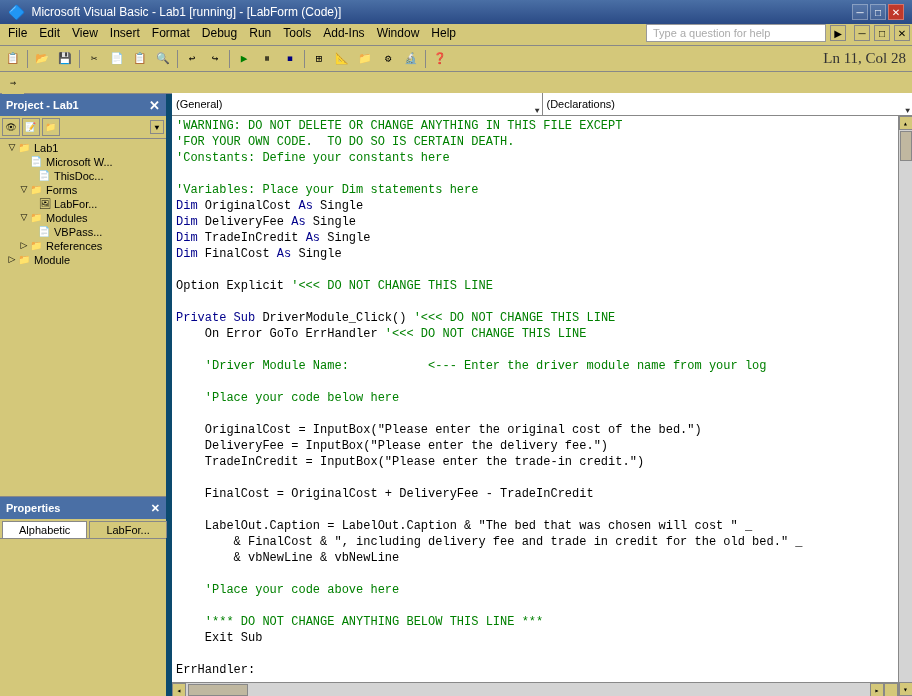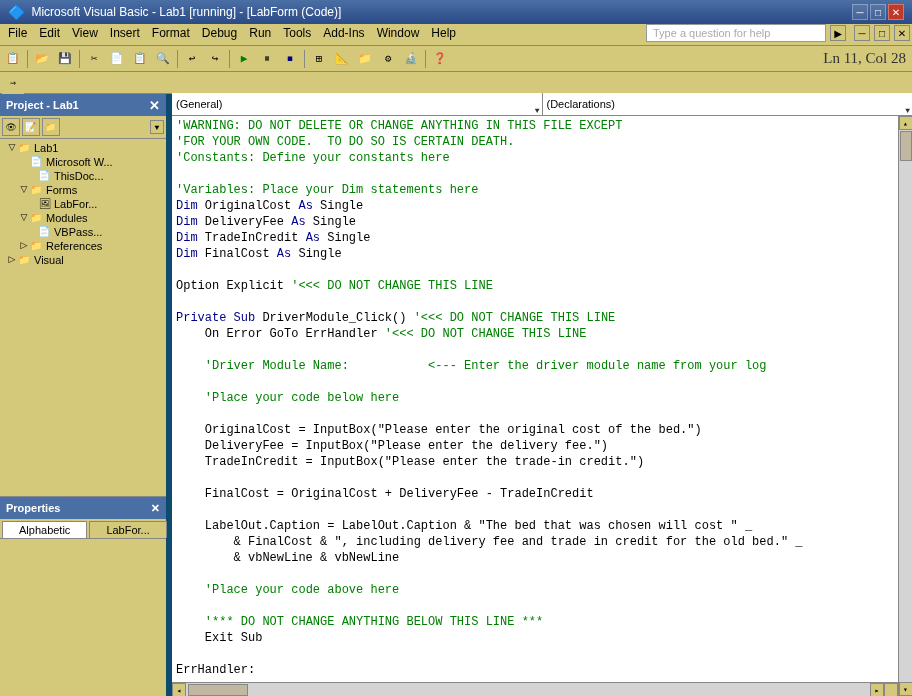--- a/index.html
+++ b/index.html
@@ -402,21 +402,21 @@
       <div class="tree-item">
         <span class="tree-indent" style="width:16px;"></span>
         <span class="tree-expand">▷</span>
         <span class="tree-icon folder-icon">📁</span>
         <span>References</span>
       </div>
       <div class="tree-item">
         <span class="tree-indent" style="width:4px;"></span>
         <span class="tree-expand">▷</span>
         <span class="tree-icon folder-icon">📁</span>
-        <span>Visual</span>
+        <span>Module</span>
       </div>
     </div>
 
     <div class="properties-panel">
       <div class="prop-header">
         <span>Properties</span>
         <span style="cursor:pointer;">✕</span>
       </div>
       <div class="prop-tabs">
         <div class="prop-tab active">Alphabetic</div>

